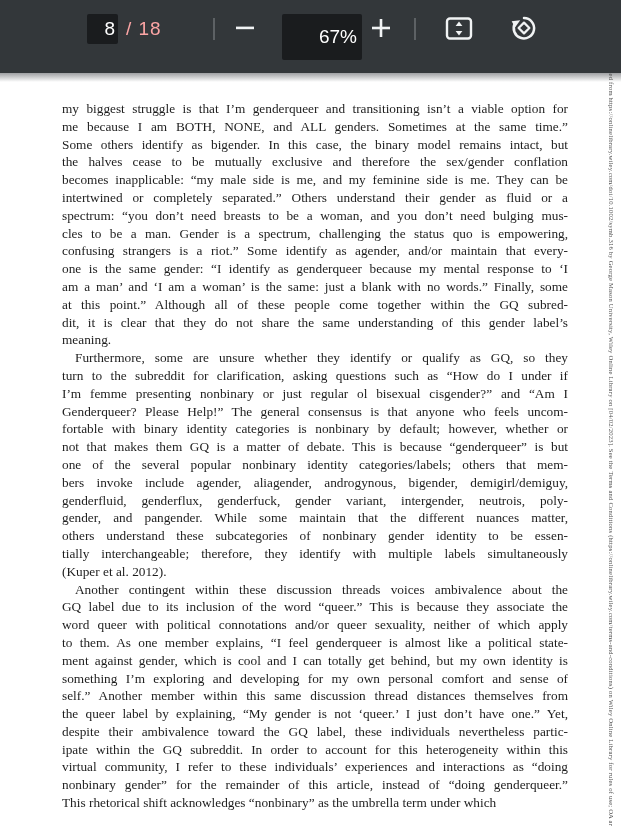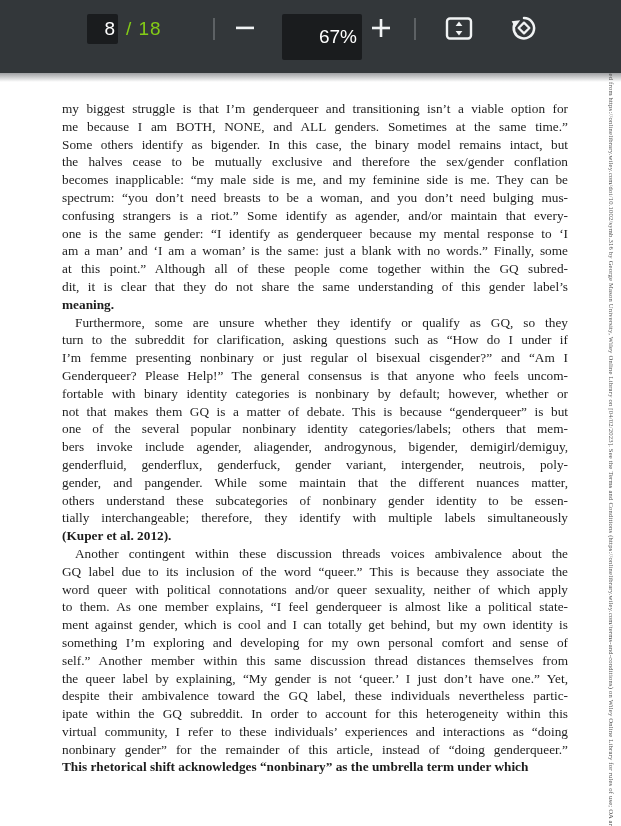--- a/index.html
+++ b/index.html
@@ -9,21 +9,21 @@
 
   
   .toolbar { position:absolute; top:0; left:0; width:621px; height:73px;
              background:#33373a; z-index:5; }
   .toolbar .ctrl { position:absolute; }
   .num-box { background:#1a1c1e; border:none; color:#ffffff; border-radius:2px;
              font-family:"Liberation Sans", sans-serif; font-size:19px;
              text-align:right; outline:none; }
   #pageInput { left:87px; top:14px; width:31px; height:30px; padding-right:3px; }
   .page-count { left:126px; top:14px; height:30px; line-height:30px;
-                color:#84cc16; font-size:19px; letter-spacing:1px; white-space:pre; }
+                color:#fca5a5; font-size:19px; letter-spacing:1px; white-space:pre; }
   .sep { width:2px; height:22px; background:#5d6164; top:18px; }
   #sep1 { left:213px; } #sep2 { left:414px; }
   .icon-btn { background:transparent; border:none; cursor:pointer; padding:0;
               display:flex; align-items:center; justify-content:center; }
   #zoomOut { left:233px; top:20px; width:24px; height:18px; }
   #zoomInput { left:282px; top:14px; width:80px; height:46px; padding-right:5px; }
   #zoomIn { left:369px; top:17px; width:24px; height:24px; }
   #fitBtn { left:444px; top:16px; width:30px; height:27px; }
   #rotateBtn { left:508px; top:14px; width:31px; height:31px; }
 
@@ -32,21 +32,21 @@
                background:#ffffff; }
   .page-area::before { content:""; position:absolute; top:0; left:0; right:0;
                height:9px;
                background:linear-gradient(to bottom, rgba(40,44,48,0.45), rgba(40,44,48,0)); }
 
   .text-block { position:absolute; left:62px; top:27px; width:506px;
                 font-family:"Liberation Serif","DejaVu Serif",serif;
                 font-size:13.3px; color:#1d1d1d; }
   .line { height:17.8px; line-height:17.8px; text-align:justify;
           text-align-last:justify; white-space:normal; overflow:hidden; }
-  .line-last { text-align-last:left;font-weight:bold; }
+  .line-last { text-align-last:left; }
   .indent { text-indent:13px; }
 
   
   .watermark { position:absolute; top:-6px; right:6px; height:765px;
                writing-mode:vertical-rl; text-orientation:sideways;
                font-family:"Liberation Serif","DejaVu Serif",serif;
                font-size:6.6px; color:#4c4c4c; letter-spacing:0.2px;
                overflow:hidden; white-space:nowrap; }
 </style>
 </head>
@@ -103,21 +103,23 @@
   </div>
 
   <div class="page-area">
     <div class="text-block" id="text-block">
         <div>
           <div class="line">my biggest struggle is that I’m genderqueer and transitioning isn’t a viable option for</div>
           <div class="line">me because I am BOTH, NONE, and ALL genders. Sometimes at the same time.”</div>
           <div class="line">Some others identify as bigender. In this case, the binary model remains intact, but</div>
           <div class="line">the halves cease to be mutually exclusive and therefore the sex/gender conflation</div>
           <div class="line">becomes inapplicable: “my male side is me, and my feminine side is me. They can be</div>
+          <div class="line">intertwined or completely separated.” Others understand their gender as fluid or a</div>
           <div class="line">spectrum: “you don’t need breasts to be a woman, and you don’t need bulging mus-</div>
+          <div class="line">cles to be a man. Gender is a spectrum, challenging the status quo is empowering,</div>
           <div class="line">confusing strangers is a riot.” Some identify as agender, and/or maintain that every-</div>
           <div class="line">one is the same gender: “I identify as genderqueer because my mental response to ‘I</div>
           <div class="line">am a man’ and ‘I am a woman’ is the same: just a blank with no words.” Finally, some</div>
           <div class="line">at this point.” Although all of these people come together within the GQ subred-</div>
           <div class="line">dit, it is clear that they do not share the same understanding of this gender label’s</div>
           <div class="line line-last">meaning.</div>
         </div>
         <div>
           <div class="line indent">Furthermore, some are unsure whether they identify or qualify as GQ, so they</div>
           <div class="line">turn to the subreddit for clarification, asking questions such as “How do I under if</div>

